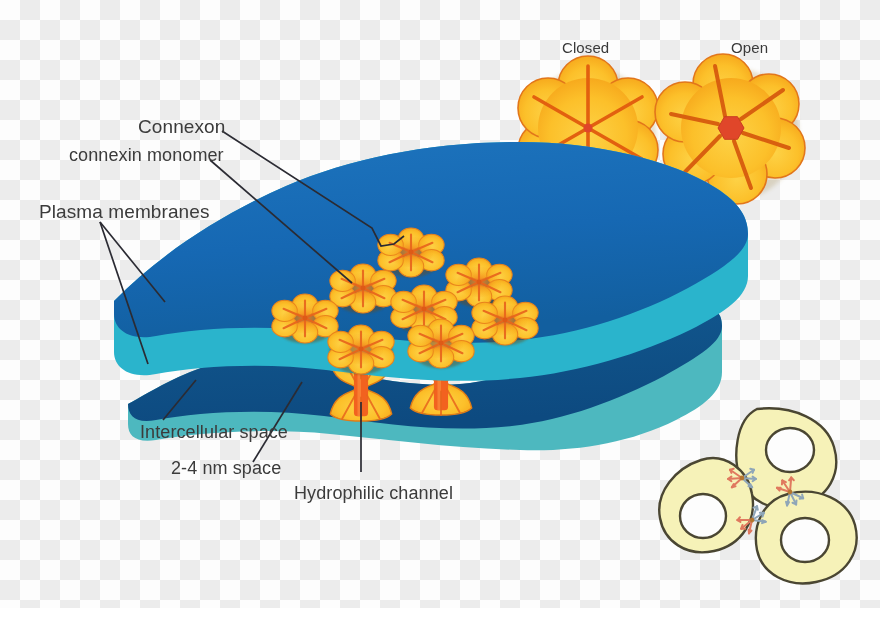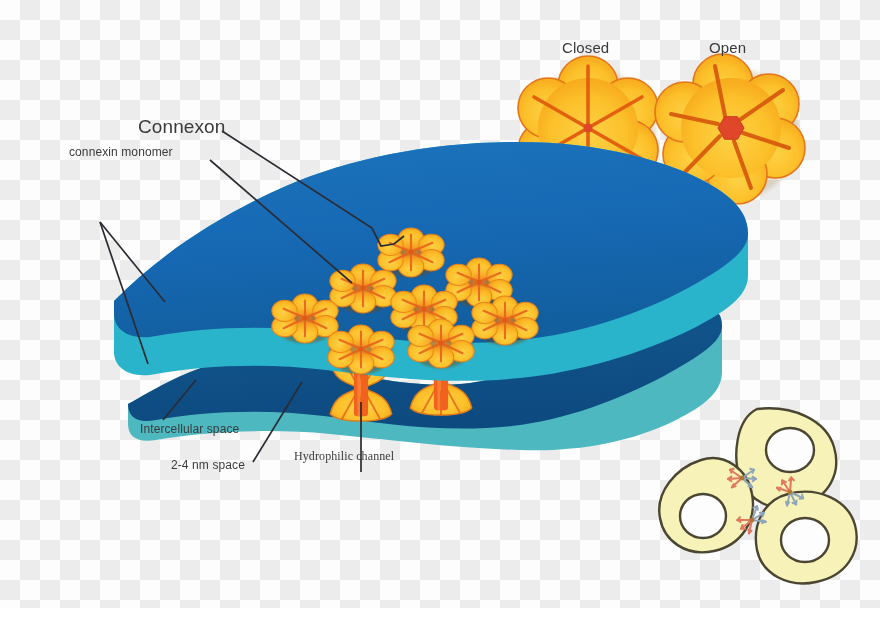--- a/index.html
+++ b/index.html
@@ -30,21 +30,21 @@
     height: 626px;
   }
   .lbl {
     position: absolute;
     color: #3b3b3b;
     font-size: 19px;
     line-height: 1.1;
     white-space: nowrap;
     letter-spacing: .1px;
   }
-  .lbl-sm { font-size: 12px; }
+  .lbl-sm { font-size: 18px; }
   .lbl-state {
     color: #3a3a3a;
     font-size: 15px;
   }
 </style>
 </head>
 <body>
 
 <div id="canvas">
 
@@ -331,26 +331,27 @@
           </g>
         <g transform="translate(752,520) scale(0.92) rotate(-35)">
             <use href="#burst"></use>
           </g>
       </g>
     </g>
   </svg>
 
   <div class="lbl-state lbl" style="left:562px; top:40px;">Closed</div>
 
-  <div class="lbl-state lbl" style="left:709px; top:40px;">Open</div>
+  <div class="lbl-state lbl" style="left:731px; top:40px;">Open</div>
 
   <div class="lbl" style="left:138px; top:117px;">Connexon</div>
 
   <div class="lbl lbl-sm" style="left:69px; top:146px;">connexin monomer</div>
 
+  <div class="lbl" style="left:39px; top:202px;">Plasma membranes</div>
 
   <div class="lbl lbl-sm" style="left:108px; top:423px;margin-left:32px;">Intercellular space</div>
 
   <div class="lbl lbl-sm" style="left:171px; top:459px;">2-4 nm space</div>
 
-  <div class="lbl lbl-sm" style="left:294px; top:450px;font-family:Liberation Serif, serif;">Hydrophilic channel</div>
+  <div class="lbl lbl-sm" style="left:294px; top:484px;">Hydrophilic channel</div>
 
 </div>
 
 </body></html>

